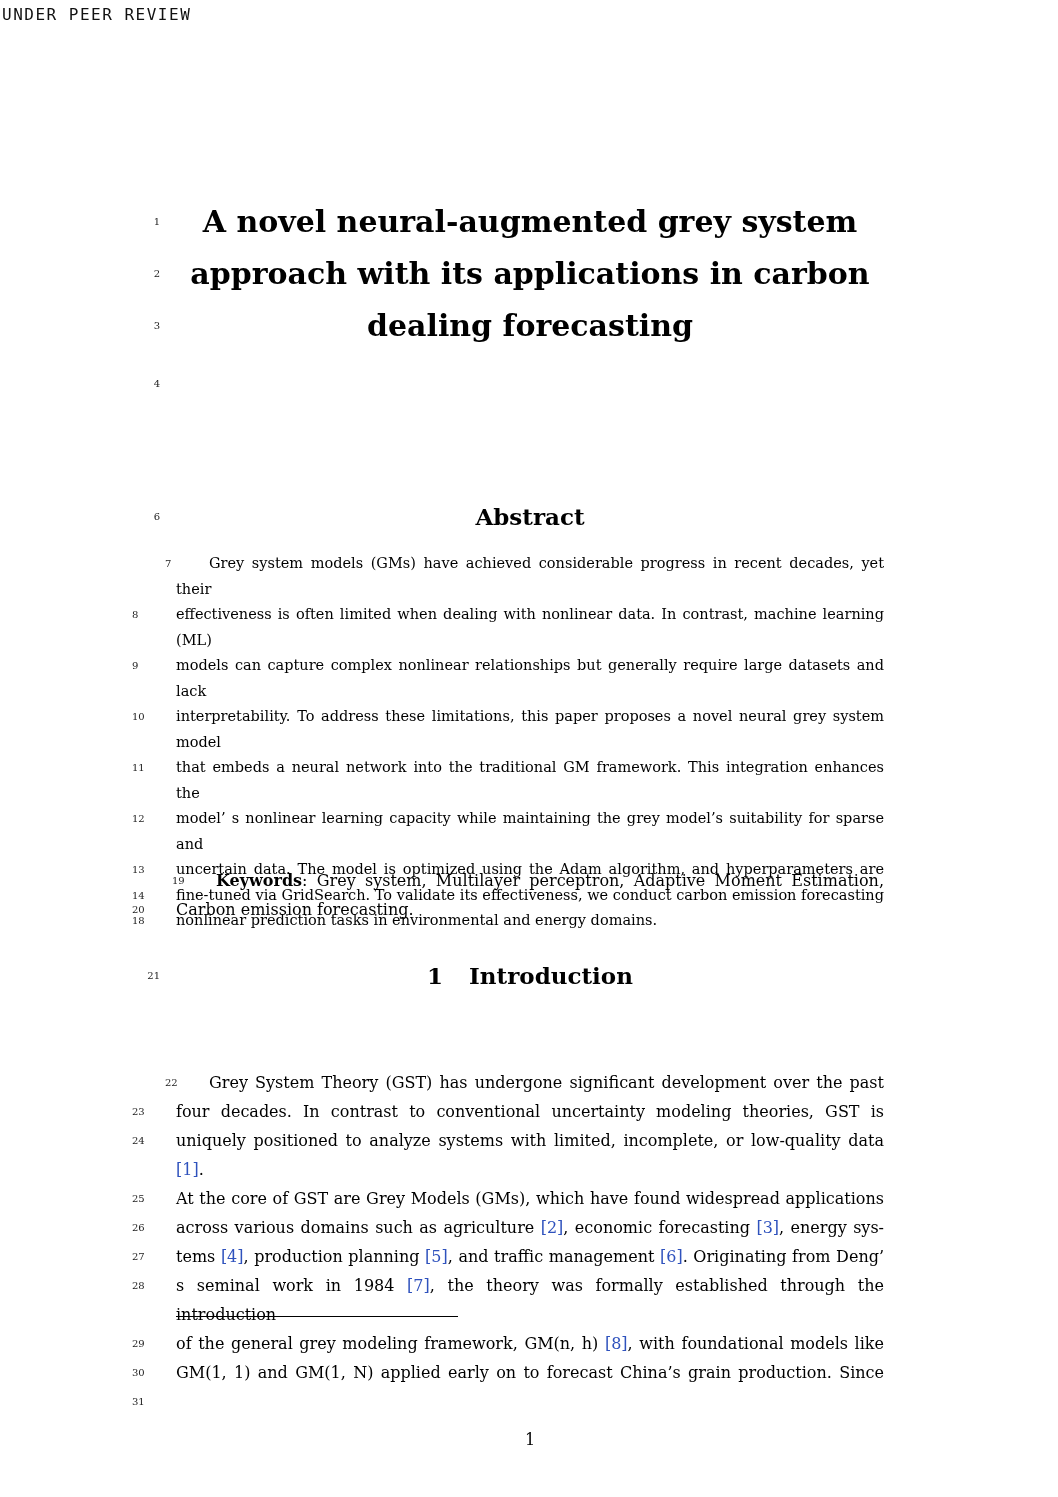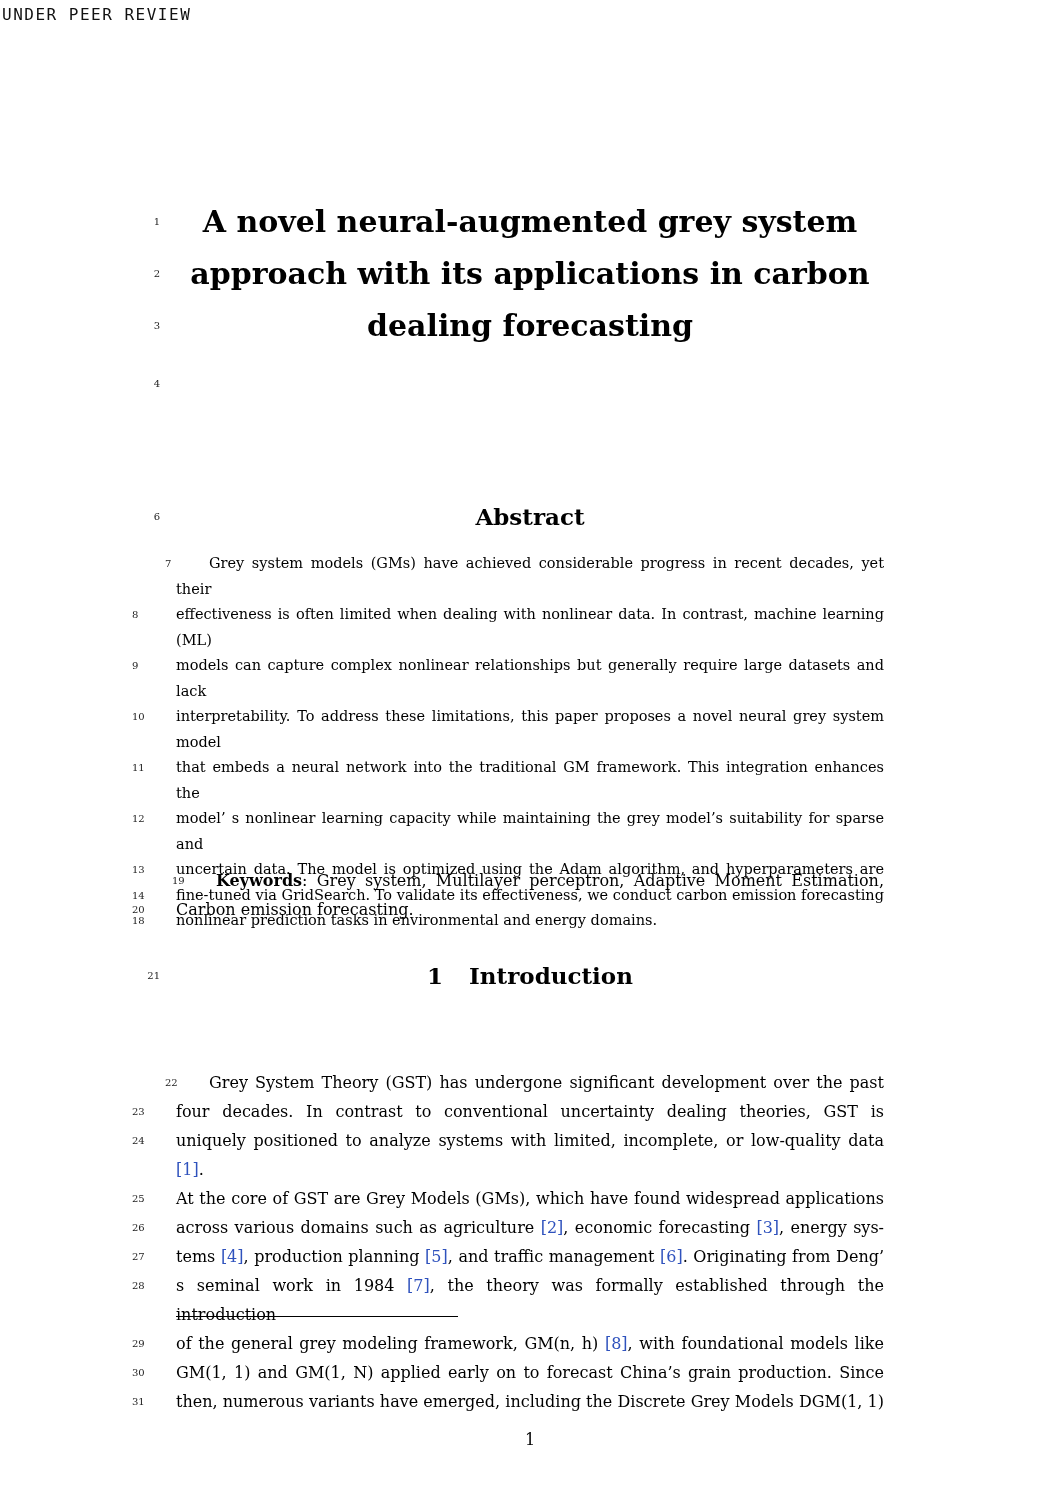--- a/index.html
+++ b/index.html
@@ -155,21 +155,21 @@
 
     <div class="intro-body">
 
         <div class="line-row row-indent">
           <span class="ln">22</span>
           <span class="txt cite-scan">Grey System Theory (GST) has undergone significant development over the past</span>
         </div>
 
         <div class="line-row">
           <span class="ln">23</span>
-          <span class="txt cite-scan">four decades. In contrast to conventional uncertainty dealing theories, GST is</span>
+          <span class="txt cite-scan">four decades. In contrast to conventional uncertainty modeling theories, GST is</span>
         </div>
 
         <div class="line-row">
           <span class="ln">24</span>
           <span class="txt cite-scan">uniquely positioned to analyze systems with limited, incomplete, or low-quality data <span class="cite">[1]</span>.</span>
         </div>
 
         <div class="line-row">
           <span class="ln">25</span>
           <span class="txt cite-scan">At the core of GST are Grey Models (GMs), which have found widespread applications</span>
@@ -195,21 +195,20 @@
           <span class="txt cite-scan">of the general grey modeling framework, GM(n, h) <span class="cite">[8]</span>, with foundational models like</span>
         </div>
 
         <div class="line-row">
           <span class="ln">30</span>
           <span class="txt cite-scan">GM(1, 1) and GM(1, N) applied early on to forecast China’s grain production. Since</span>
         </div>
 
         <div class="line-row">
           <span class="ln">31</span>
-          <span class="txt cite-scan">then, numerous variants have emerged, including the Discrete Grey Models DGM(1, 1)</span>
         </div>
       </div>
 
     <div class="footnote-rule"></div>
 
     <div class="page-num">1</div>
 
   </div>
 </div>
 

